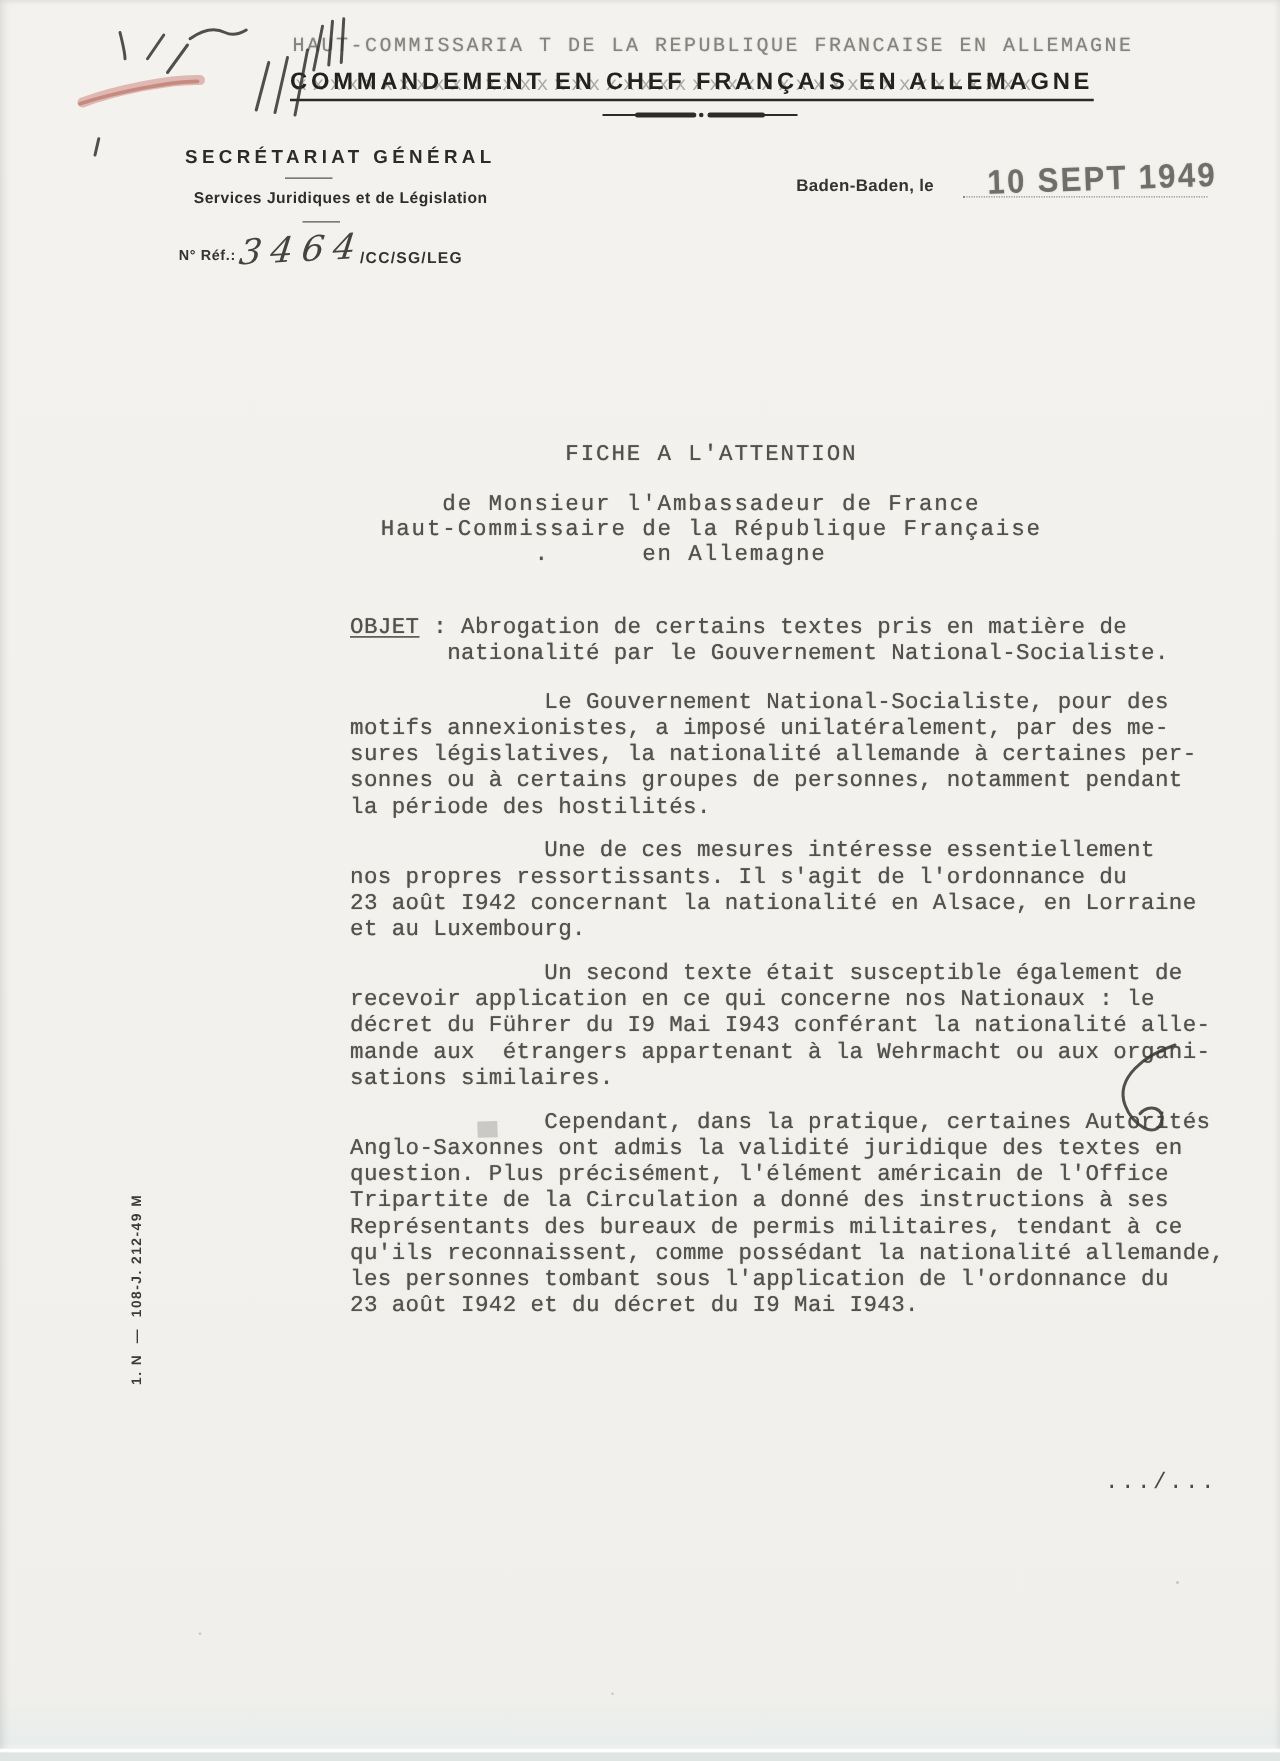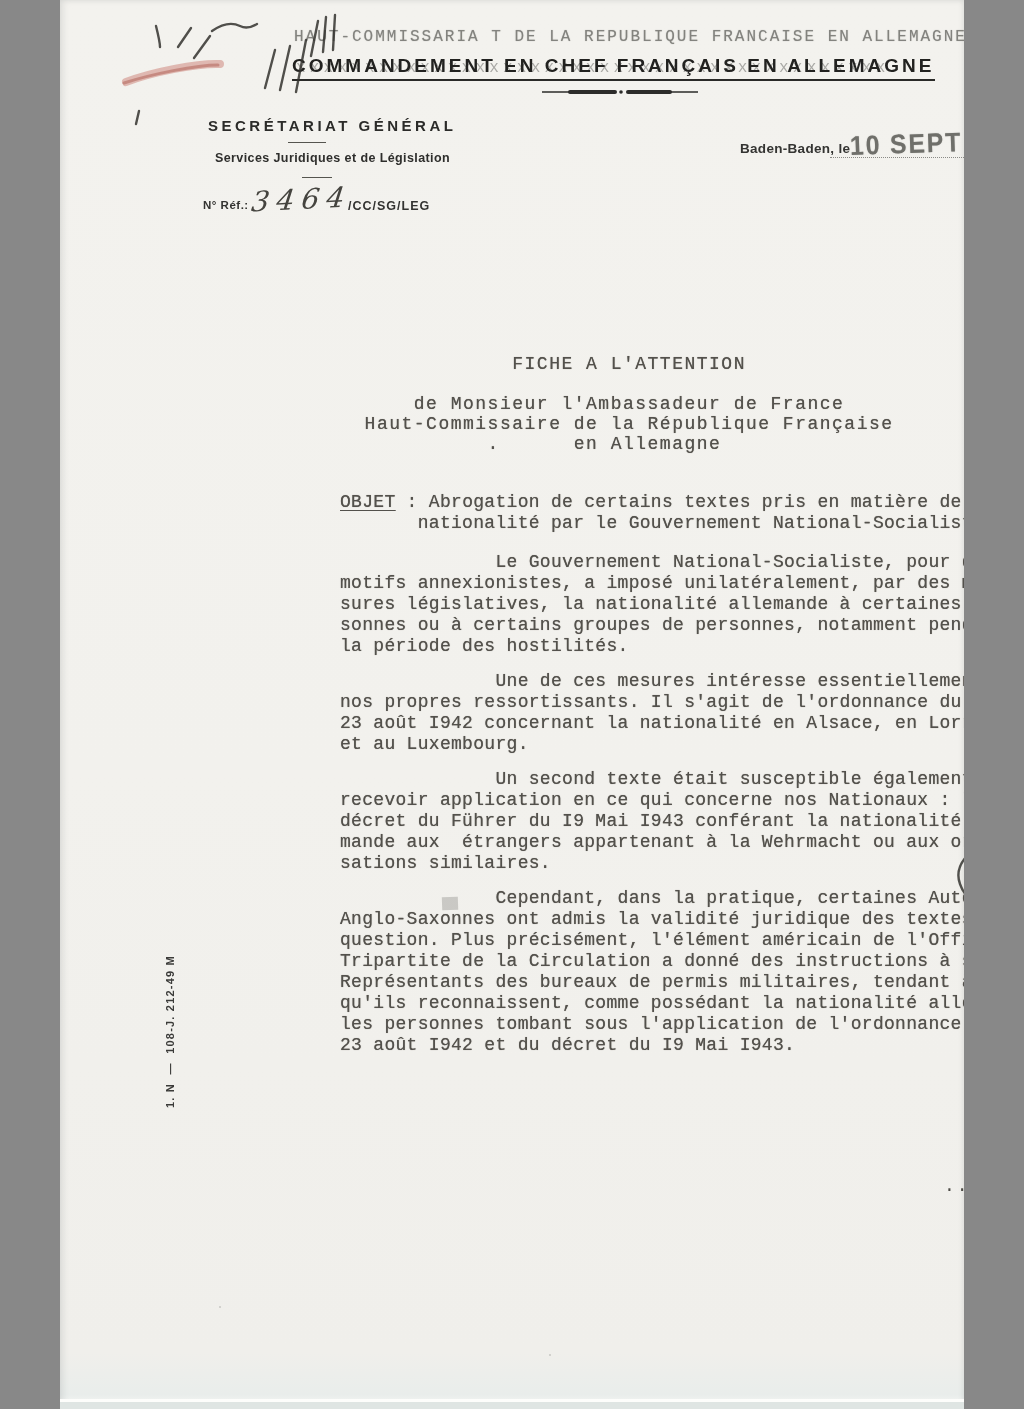--- a/index.html
+++ b/index.html
@@ -1,18 +1,18 @@
 <!DOCTYPE html>
 <html><head>
 <meta charset="utf-8">
 <style>
   html,body{margin:0;padding:0;background:#888;}
   #page{
     position:relative;
-    width:904px;height:1409px;
+    width:1024px;height:1409px;
     margin:0 auto;
     background:linear-gradient(180deg,#f3f2ee 0%,#f2f1ed 55%,#f0efeb 96%,#e9edeb 99%,#fbfbf9 100%);
     box-shadow:inset 3px 0 6px rgba(120,130,128,.18), inset -2px 0 4px rgba(120,130,128,.10);
     overflow:hidden;
     font-family:"Liberation Sans",sans-serif;
   }
   .abs{position:absolute;}
   
   .tw{
     font-family:"Liberation Mono","DejaVu Sans Mono",monospace;
@@ -42,21 +42,21 @@
   .secretariat{font-weight:bold;font-size:15px;letter-spacing:3.5px;color:#2b2b29;}
   .service{font-weight:bold;font-size:12.5px;letter-spacing:.4px;color:#2e2e2c;}
   .mini-rule{border-top:1.5px solid #55554f;}
   .ref-label{font-weight:bold;font-size:11.5px;color:#333331;letter-spacing:.5px;}
   .ref-number{
     font-family:"DejaVu Serif",serif;font-style:italic;
     font-size:28px;letter-spacing:7px;color:#45443f;
     display:inline-block;transform:skewX(-10deg) rotate(-3deg);
   }
   .ref-code{font-weight:bold;font-size:12.5px;letter-spacing:1px;color:#333331;}
-  .place{font-weight:bold;font-size:13.5px;letter-spacing:.3px;color:#343432;margin-left:43px;}
+  .place{font-weight:bold;font-size:13.5px;letter-spacing:.3px;color:#343432;}
   .dotline{border-bottom:1.6px dotted #8a8a86;}
   .datestamp{
     font-weight:bold;font-size:27px;letter-spacing:2px;color:rgba(98,98,93,.82);
     white-space:pre;display:inline-block;transform:rotate(-2deg) scaleX(.92);
     transform-origin:left center;text-shadow:0 0 1px rgba(98,98,93,.5);
   }
   .margin-imprint{
     font-weight:bold;font-size:11px;letter-spacing:1.2px;color:#3b3b39;
     white-space:pre;transform:rotate(-90deg);transform-origin:left top;
   }

